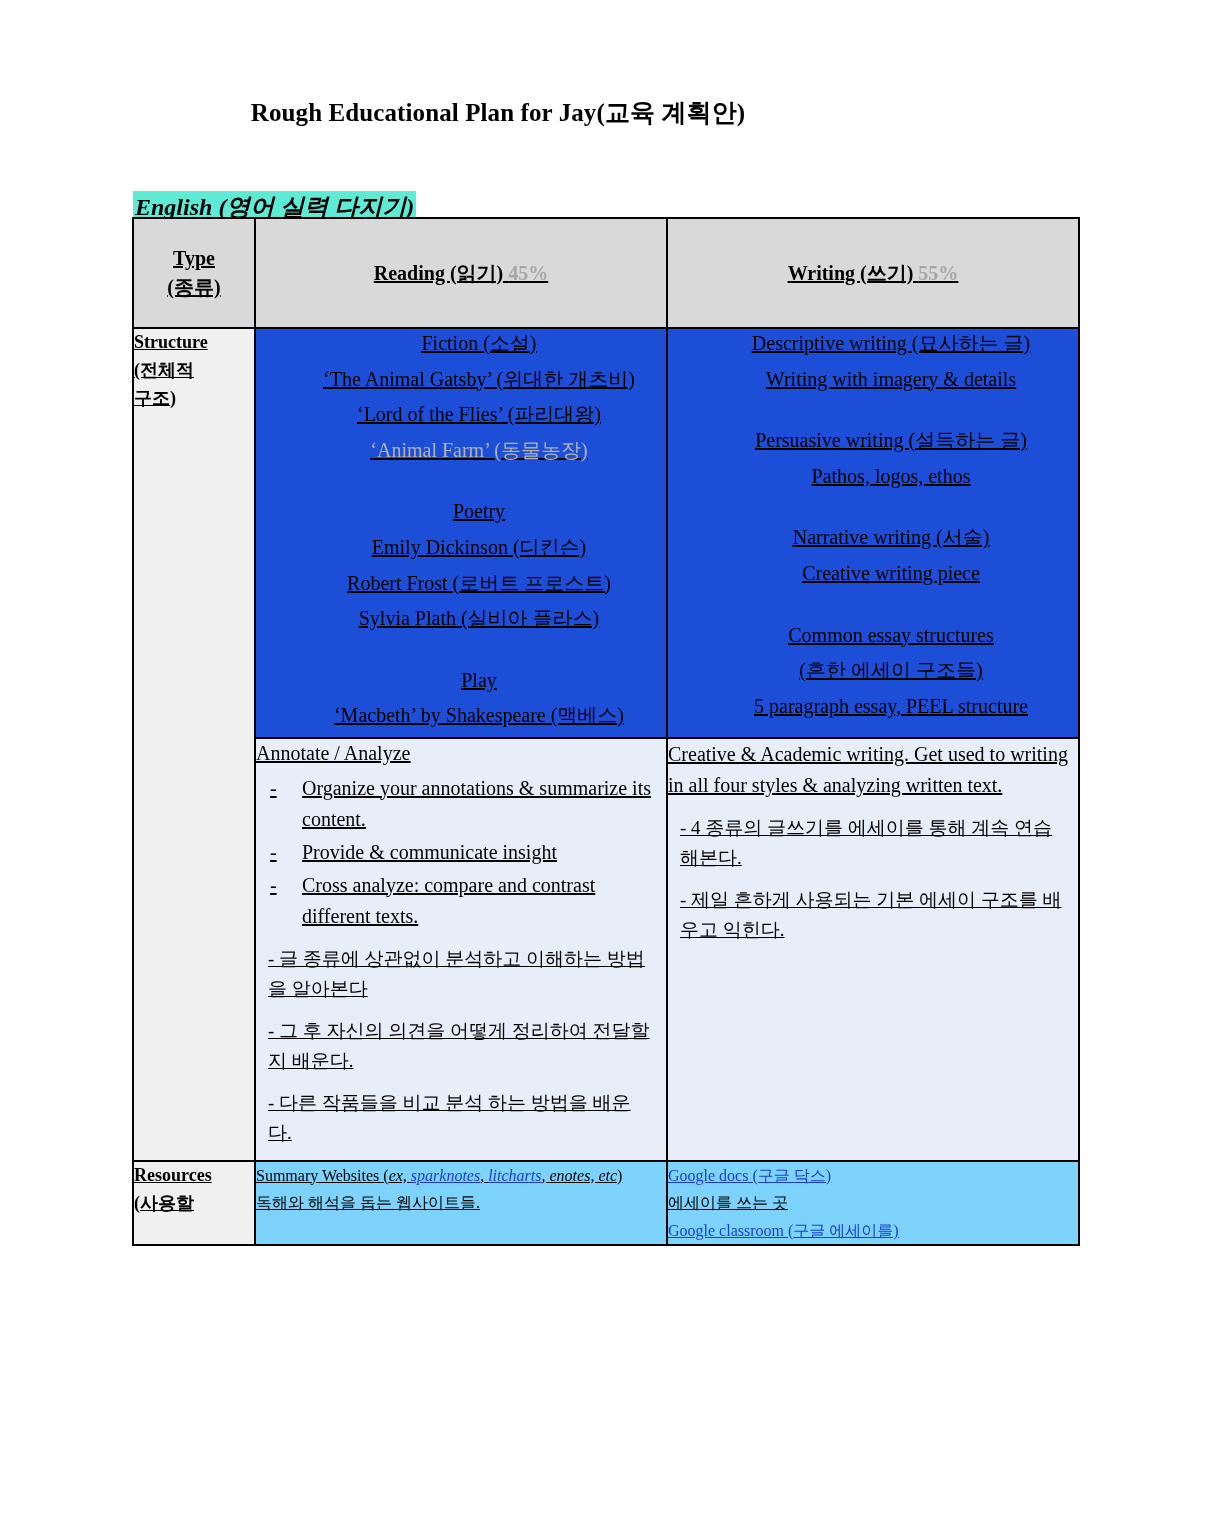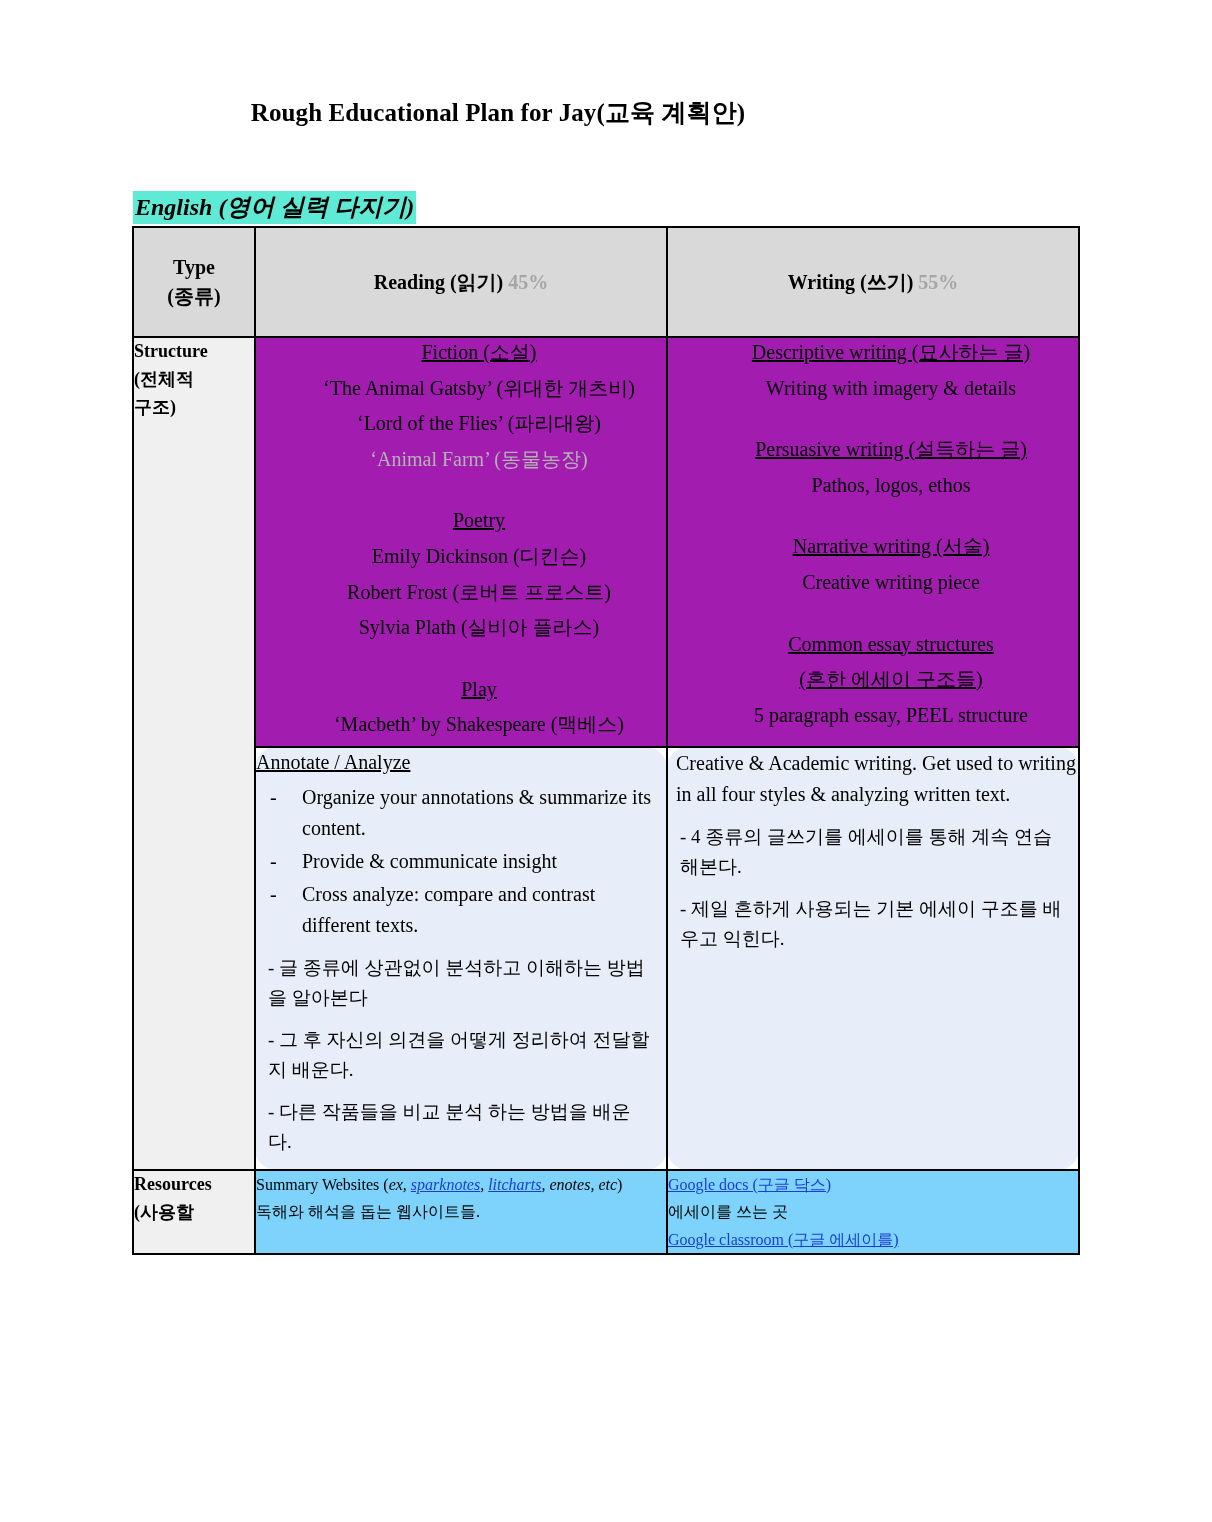--- a/index.html
+++ b/index.html
@@ -45,24 +45,25 @@
     font-style: italic;
     background: #5eead4;
     line-height: 1.25;
     padding: 1px 2px 2px 2px;
   }
 
   
   .plan-table {
     position: absolute;
     left: 132px;
-    top: 226px;
+    top: 217px;
     width: 948px;
     border-collapse: collapse;
     table-layout: fixed;
+    text-decoration: underline;
   }
   .plan-table td {
     border: 2px solid #000000;
     vertical-align: top;
     padding: 0;
   }
   .col-type    { width: 122px; }
   .col-reading { width: 412px; }
   .col-writing { width: 412px; }
 
@@ -91,22 +92,22 @@
     padding: 4px 6px;
   }
 
   
   .cell {
     padding: 12px 10px 14px 10px;
     font-size: 20px;
     line-height: 1.48;
   }
   .cell.center { text-align: center; }
-  .cell.blue { background: #e8edfa; border-radius: 21px; }
-  .cell.plain { background: #a21caf; padding-left: 36px; }
+  .cell.blue { background: #e8edfa; }
+  .cell.plain { background: #1d4ed8; padding-left: 36px; }
 
   .u { text-decoration: underline; }
   .muted { color: #b3b3b3; }
   .line { margin: 0 0 6px 0; }
   .gap { height: 26px; }
 
   
   .blue-head {
     text-decoration: underline;
     font-size: 20px;
@@ -132,21 +133,21 @@
   }
   .dash-list li .txt { flex: 1 1 auto; }
   .kline {
     font-size: 19px;
     line-height: 1.58;
     margin: 12px;
   }
   .para {
     font-size: 20px;
     line-height: 1.56;
-    margin: 0 0 2px 8px;
+    margin: 0 0 2px 0;
   }
 
   
   .res-cell {
     padding: 14px 10px 14px 10px;
     font-size: 16px;
     line-height: 1.72;
     background: #7dd3fc;
   }
   .link {

